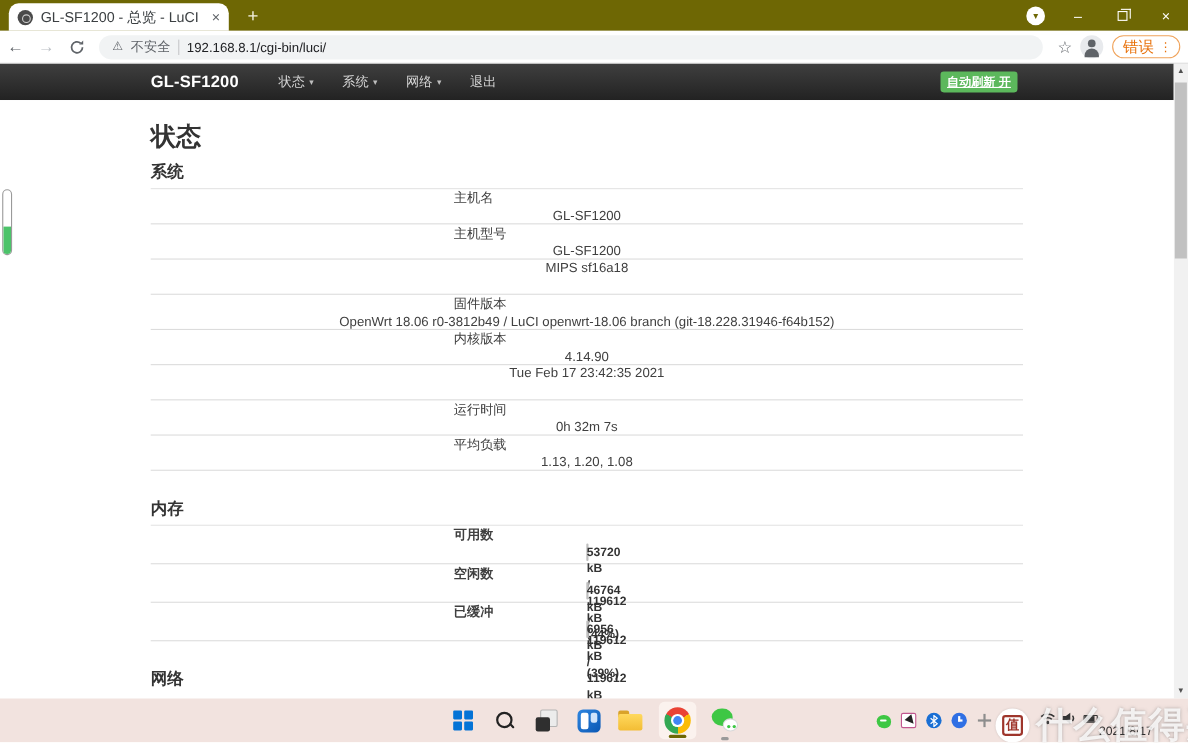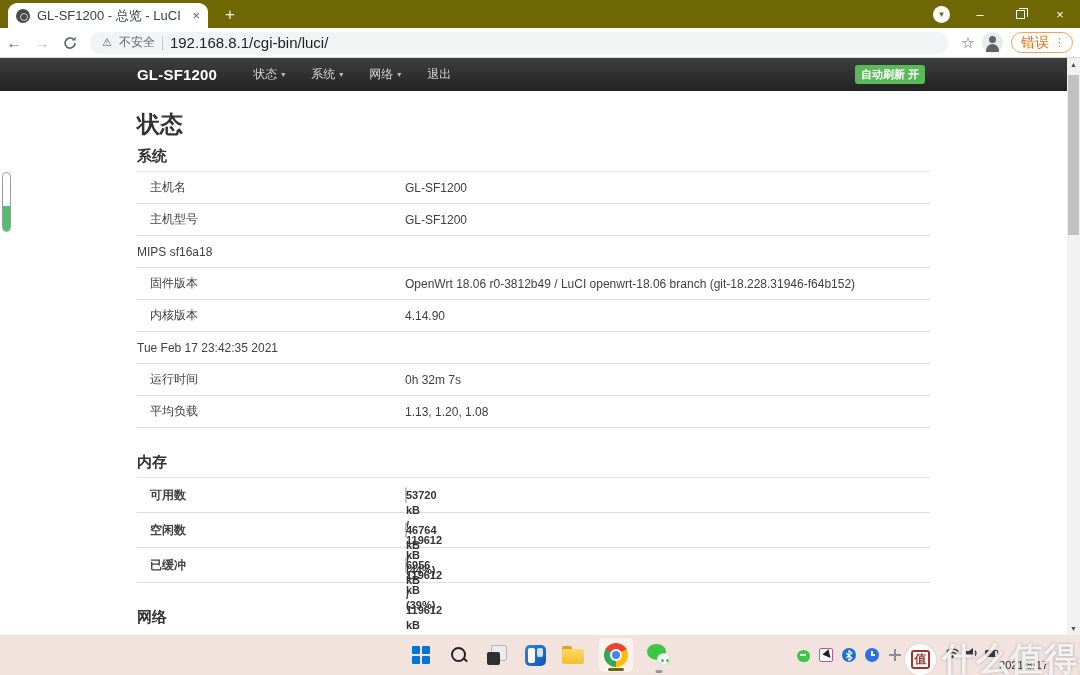--- a/index.html
+++ b/index.html
@@ -31,59 +31,59 @@
   .toolbar { position:absolute; left:0; top:28px; width:1080px; height:30px; background:#fff;
              border-bottom:1px solid #d9d9d9; display:flex; align-items:center; }
   .nav-arrow { width:28px; text-align:center; font-size:15px; color:#5f6368; }
   .nav-arrow.disabled { color:#bdc1c6; }
   .refresh-wrap { width:28px; display:flex; justify-content:center; }
   .urlbar { margin-left:6px; width:858px; height:22px; background:#f1f3f4; border-radius:12px;
             display:flex; align-items:center; padding:0 12px; gap:7px; }
   .warn-icon { font-size:11px; color:#5f6368; line-height:1; }
   .security-label { font-size:12px; color:#5f6368; }
   .url-divider { width:1px; height:14px; background:#c6c8ca; }
-  .url-text { font-size:15px; color:#202124; }
+  .url-text { font-size:12px; color:#202124; }
   .star-icon { margin-left:8px; font-size:15px; color:#5f6368; width:24px; text-align:center; }
   .avatar { width:21px; height:21px; border-radius:50%; background:#e8eaed; position:relative; margin-left:2px; }
   .avatar::before { content:""; position:absolute; left:7px; top:4px; width:7px; height:7px; border-radius:50%; background:#5f6368; }
   .avatar::after { content:""; position:absolute; left:4px; top:12px; width:13px; height:8px;
                    border-radius:7px 7px 0 0; background:#5f6368; }
   .error-pill { margin-left:8px; height:21px; border:1.5px solid #f0a35b; border-radius:11px;
                 display:flex; align-items:center; padding:0 7px 0 9px; gap:5px; background:#fff; }
   .error-text { font-size:14px; color:#e8710a; }
   .error-dots { font-size:11px; color:#e8710a; }
 
   
   .navbar { position:absolute; left:0; top:58px; width:1067px; height:33px;
             background:linear-gradient(#3f3f3f,#222); display:flex; align-items:center; }
   .brand { margin-left:137px; color:#fff; font-size:15px; font-weight:bold; letter-spacing:.2px; }
   .nav-items { display:flex; margin-left:36px; gap:26px; }
   .nav-item { color:#d6d6d6; font-size:12px; display:flex; align-items:center; gap:4px; }
   .nav-caret { font-size:8px; color:#bdbdbd; }
   .auto-refresh { margin-left:auto; margin-right:142px; background:#5cb85c; color:#fff; font-weight:bold;
-                  font-size:11px; padding:2px 6px; border-radius:3px; }
+                  font-size:11px; padding:2px 6px; border-radius:3px;text-decoration:underline; }
 
   
   .scrollbar { position:absolute; right:0; top:58px; width:13px; height:577px; background:#f1f1f1; }
   .sb-arrow { position:absolute; left:0; width:13px; height:13px; color:#505050; font-size:7px;
               text-align:center; line-height:13px; }
   .sb-arrow.up { top:0; }
   .sb-arrow.down { bottom:0; }
   .sb-thumb { position:absolute; left:1px; top:17px; width:11px; height:160px; background:#c1c1c1; }
 
   
   .content { position:absolute; left:0; top:91px; width:1067px; height:544px; background:#fff; overflow:hidden; }
   .page-inner { padding:19px 0 0 137px; width:930px; }
   .h1 { font-size:23px; font-weight:bold; color:#333; line-height:28px; }
   .h2 { font-size:15px; font-weight:bold; color:#333; padding-bottom:5px; border-bottom:1px solid #e4e4e4; width:793px; }
   .h2.sys { margin-top:9px; }
   .h2.mem { margin-top:25px; }
   .h2.net { margin-top:25px; border-bottom:none; padding-bottom:0; }
   .tbl { width:793px; }
-  .row { display:flex; align-items:center; height:32px; border-bottom:1px solid #dcdcdc; }
+  .row { display:flex; align-items:center; height:32px; border-bottom:1px solid #dcdcdc;flex-direction:column; }
   .row.mem { height:35px;font-weight:bold; }
   .cell-label { width:268px; padding-left:13px; font-size:12px; color:#404040; }
   .cell-value { flex:1; font-size:12px; color:#404040; }
   .pbar { position:relative; width:171px; height:16px; border:1px solid #bfbfbf; border-radius:3px;
           background:#fff; overflow:hidden; }
   .pbar-fill { position:absolute; left:0; top:0; bottom:0; background:#cccccc; }
   .pbar-text { position:absolute; left:0; right:0; top:0; text-align:center; font-size:11px;
                line-height:15px; color:#333; }
 
   

